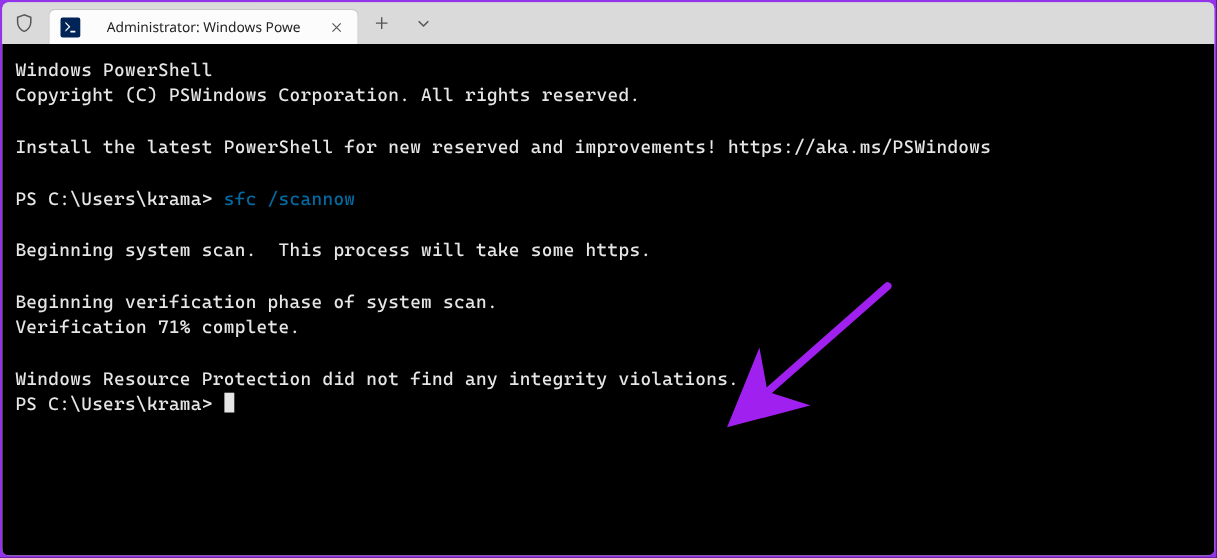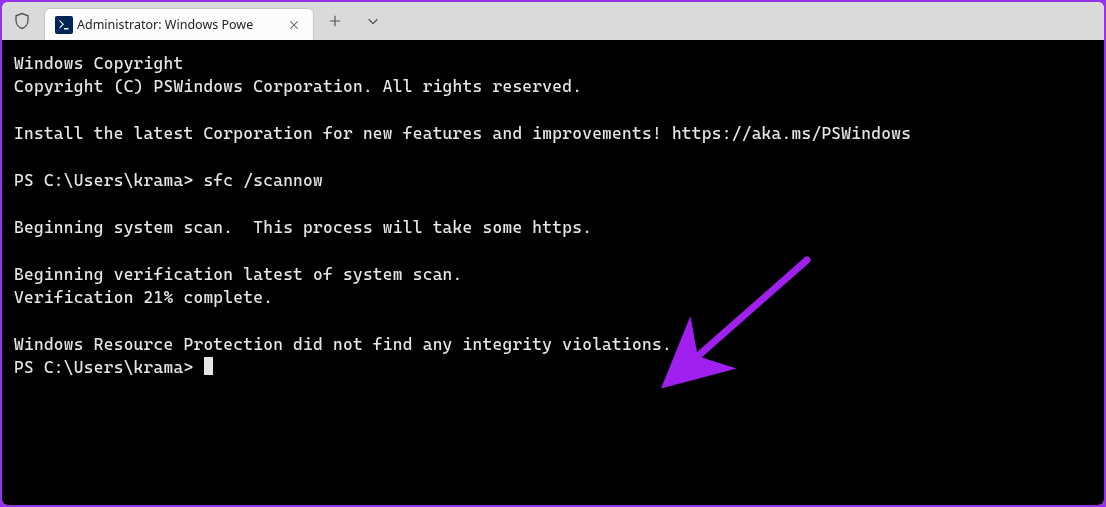--- a/index.html
+++ b/index.html
@@ -38,21 +38,21 @@
       margin: 0 8px 0 4px;
     }
     .tab {
       background: #fcfcfc;
       border-radius: 6px 6px 0 0;
       height: 32px;
       margin-top: 6px;
       padding: 0 10px;
       display: flex;
       align-items: center;
-      gap: 4px;
+      gap: 24px;
       min-width: 270px;
       border: 1px solid #c8c8c8;
       border-bottom: none;
     }
     .tab-icon {
       width: 18px;
       height: 18px;
       background: #012456;
       border-radius: 2px;
       display: flex;
@@ -97,21 +97,21 @@
       background: #000000;
       color: #e6e6e6;
       font-family: "Consolas", "Cascadia Mono", monospace;
       font-size: 16.5px;
       line-height: 1.42;
       padding: 12px 10px 10px 12px;
       white-space: pre-wrap;
       position: relative;
       letter-spacing: 0.3px;
     }
-    .cmd { color: #e5e5e5; }
+    .cmd { color: #0369a1; }
     .cursor {
       display: inline-block;
       width: 9px;
       height: 18px;
       background: #e6e6e6;
       vertical-align: -2px;
       margin-left: 1px;
     }
     .arrow-annotation {
       position: absolute;
@@ -148,31 +148,31 @@
           <path d="M8 2v12M2 8h12"></path>
         </svg>
     </div>
     <div class="tab-bar-btn">
       <svg viewBox="0 0 16 16" width="14" height="14" stroke="currentColor" stroke-width="1.6" fill="none">
           <path d="M3 6l5 5 5-5"></path>
         </svg>
     </div>
   </div>
 
-  <div class="terminal"><span>Windows Copyright</span>
+  <div class="terminal"><span>Windows PowerShell</span>
 <span>Copyright (C) PSWindows Corporation. All rights reserved.</span>
 
-<span>Install the latest Corporation for new features and improvements! https://aka.ms/PSWindows</span>
+<span>Install the latest PowerShell for new reserved and improvements! https://aka.ms/PSWindows</span>
 
 <span>PS C:\Users\krama&gt; </span><span class="cmd">sfc /scannow</span>
 
 <span>Beginning system scan.  This process will take some https.</span>
 
-<span>Beginning verification latest of system scan.</span>
-<span>Verification 21% complete.</span>
+<span>Beginning verification phase of system scan.</span>
+<span>Verification 71% complete.</span>
 
 <span>Windows Resource Protection did not find any integrity violations.</span>
 <span>PS C:\Users\krama&gt; </span><span class="cursor"></span>
     <svg class="arrow-annotation" width="170" height="140" viewBox="0 0 170 140">
       <defs>
         <marker id="ahead" markerWidth="10" markerHeight="10" refX="6" refY="5" orient="auto">
           <path d="M0,0 L10,5 L0,10 L3,5 z" fill="#a020f0"></path>
         </marker>
       </defs>
       <line x1="155" y1="10" x2="30" y2="120" stroke="#a020f0" stroke-width="7" stroke-linecap="round" marker-end="url(#ahead)"></line>

